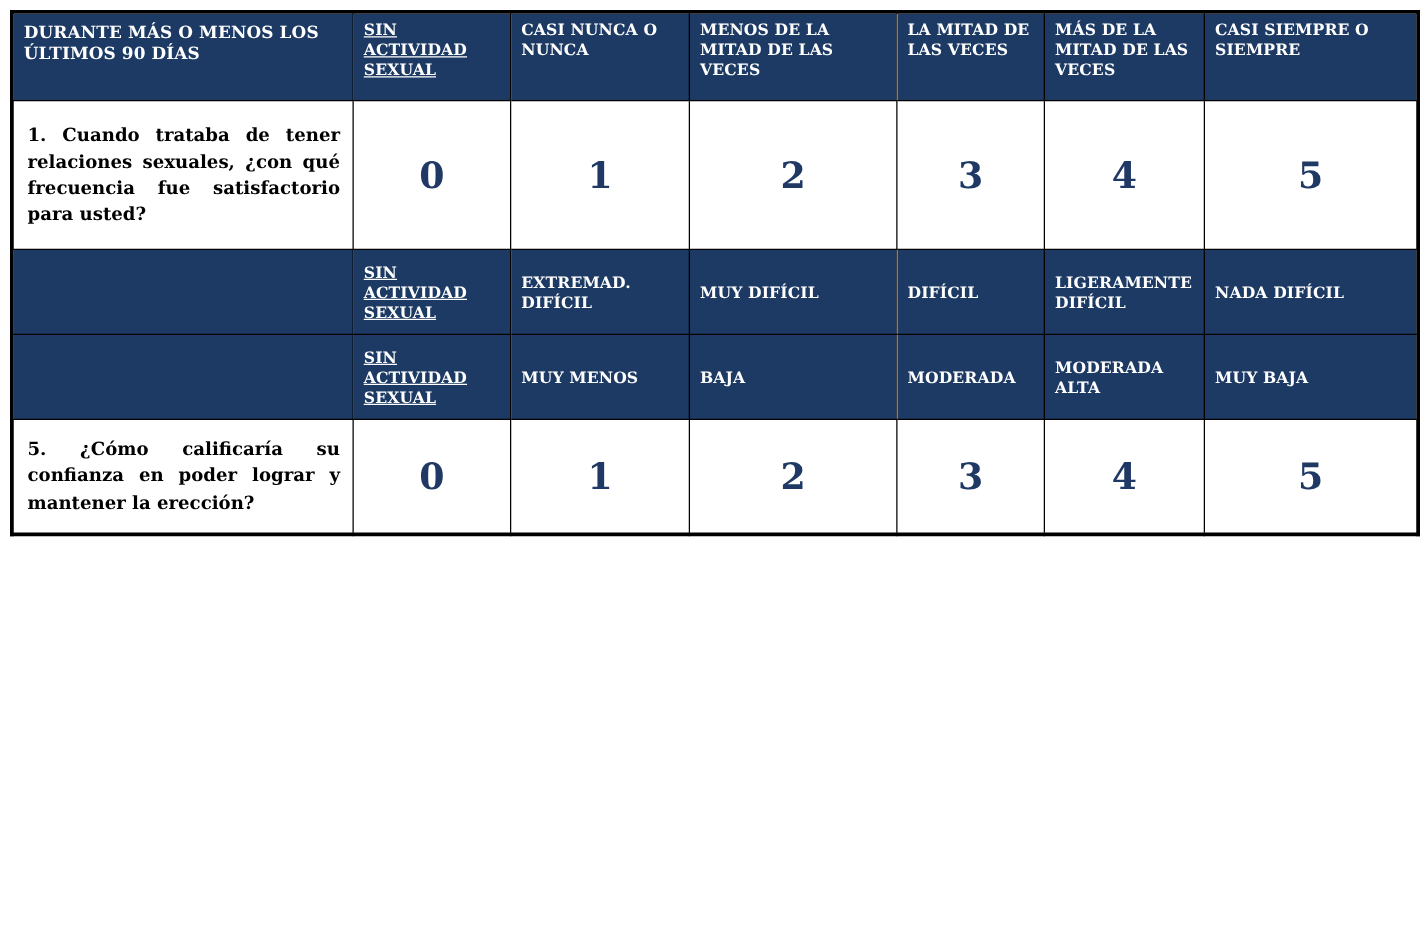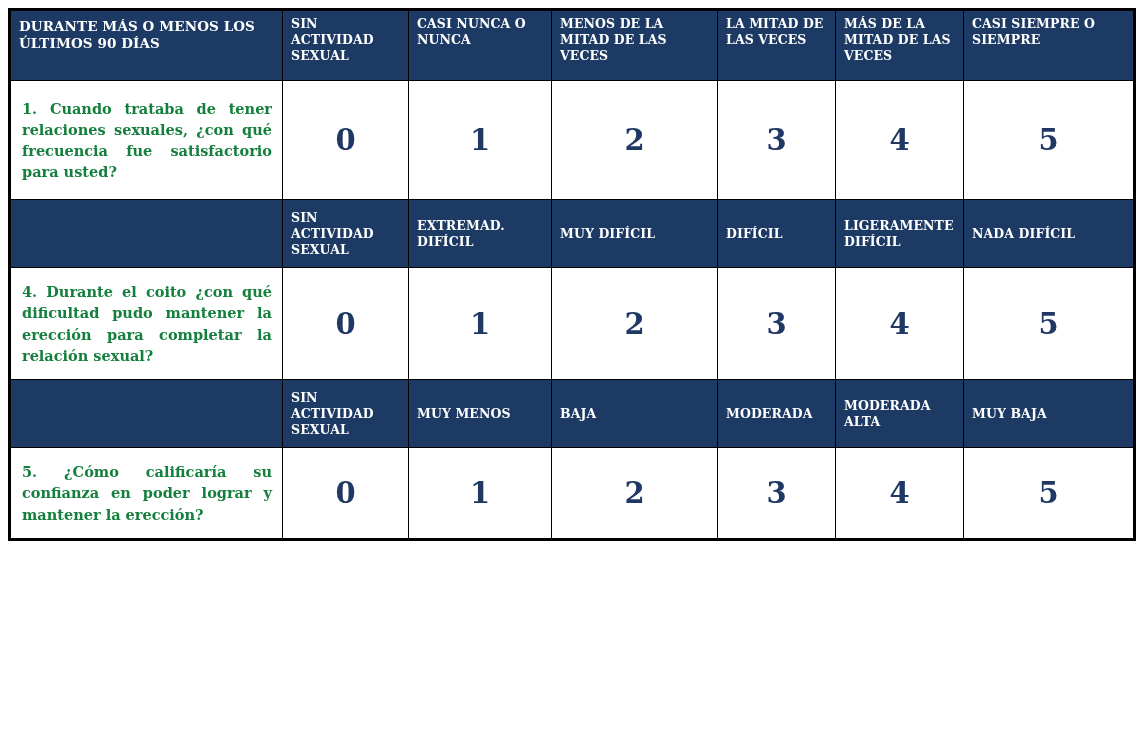--- a/index.html
+++ b/index.html
@@ -36,24 +36,24 @@
     color: #ffffff;
     font-weight: bold;
     line-height: 1.28;
     padding: 5px 6px 5px 8px;
     letter-spacing: 0.1px;
   }
   tr.hdr td { vertical-align: top; font-size: 12.5px; height: 57px; }
   tr.hdr td.qhead { font-size: 13.5px; padding-top: 7px; }
   tr.sub td { vertical-align: middle; font-size: 12.5px; height: 57px; }
   .hwrap { display: inline-block; }
-  .hwrap.narrow { max-width: 86px; }
+  .hwrap.narrow { max-width: 86px; text-decoration: underline; }
   
   td.q {
-    color: #15803d;
+    color: #000000;
     font-weight: bold;
     font-size: 14.5px;
     line-height: 1.45;
     text-align: justify;
     text-justify: inter-word;
     vertical-align: middle;
     padding: 8px 10px 8px 11px;
     background: #ffffff;
   }
   
@@ -112,29 +112,20 @@
     <tr class="sub">
       <td></td>
       <td><span class="hwrap narrow">SIN ACTIVIDAD SEXUAL</span></td>
       <td><span class="hwrap">EXTREMAD. DIFÍCIL</span></td>
       <td><span class="hwrap">MUY DIFÍCIL</span></td>
       <td><span class="hwrap">DIFÍCIL</span></td>
       <td><span class="hwrap">LIGERAMENTE DIFÍCIL</span></td>
       <td><span class="hwrap">NADA DIFÍCIL</span></td>
     </tr>
 
-    <tr class="r4">
-      <td class="q">4.  Durante el coito ¿con qué dificultad pudo mantener la erección para completar la relación sexual?</td>
-      <td class="s">0</td>
-      <td class="s">1</td>
-      <td class="s">2</td>
-      <td class="s">3</td>
-      <td class="s">4</td>
-      <td class="s">5</td>
-    </tr>
 
     <tr class="sub">
       <td></td>
       <td><span class="hwrap narrow">SIN ACTIVIDAD SEXUAL</span></td>
       <td><span class="hwrap">MUY MENOS</span></td>
       <td><span class="hwrap">BAJA</span></td>
       <td><span class="hwrap">MODERADA</span></td>
       <td><span class="hwrap">MODERADA ALTA</span></td>
       <td><span class="hwrap">MUY BAJA</span></td>
     </tr>

